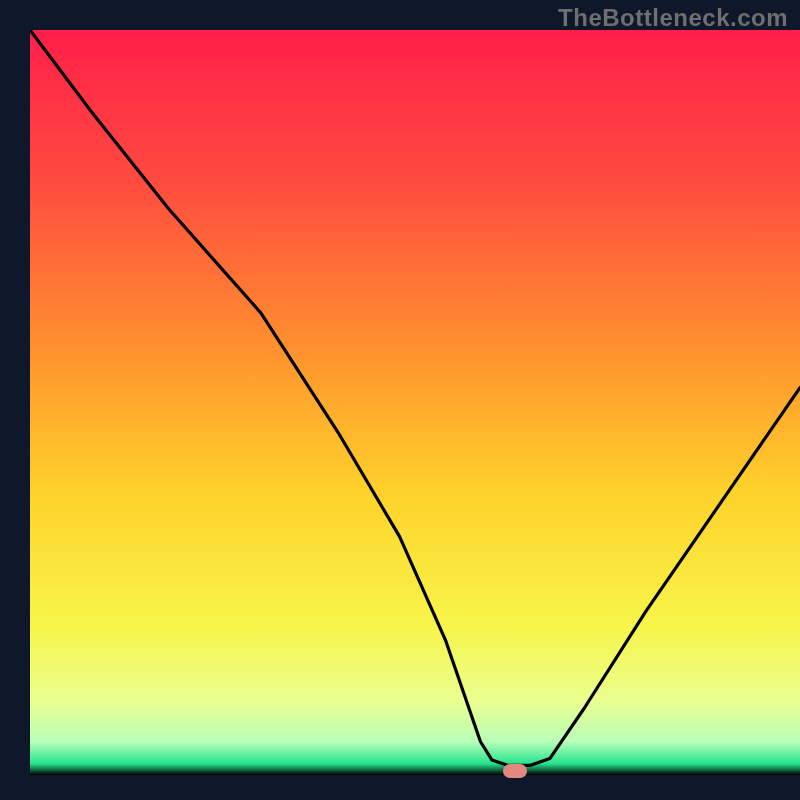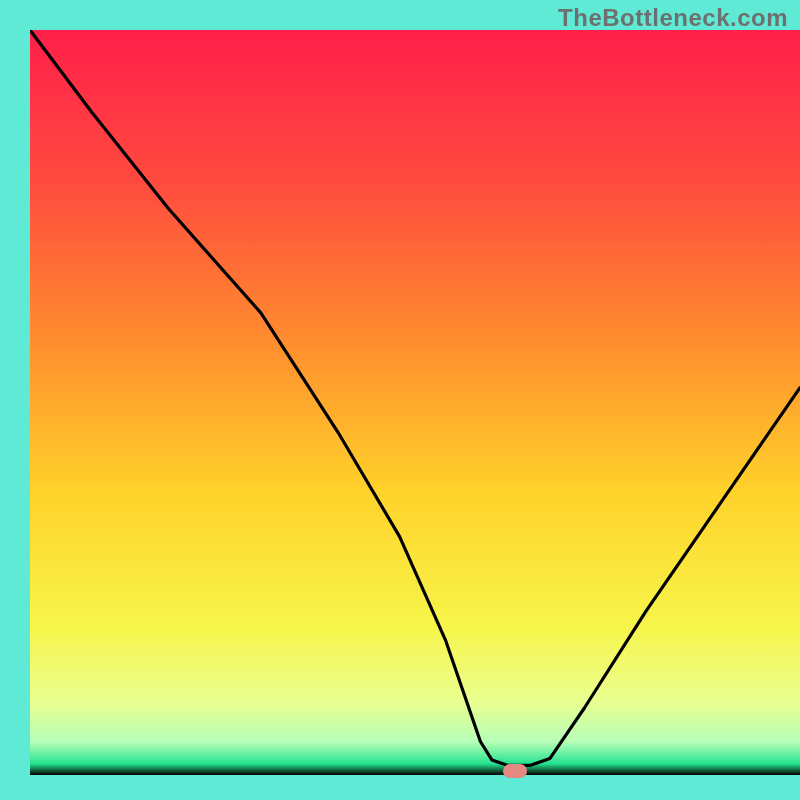--- a/index.html
+++ b/index.html
@@ -8,21 +8,21 @@
     width: 800px;
     height: 800px;
     background: #000;
     overflow: hidden;
     font-family: Arial, Helvetica, sans-serif;
   }
   .stage {
     position: relative;
     width: 800px;
     height: 800px;
-    background: #5eead4;
+    background: #0f172a;
   }
   .watermark {
     position: absolute;
     top: 4px;
     right: 12px;
     color: #6f6f6f;
     font-size: 24px;
     font-weight: 600;
     letter-spacing: 0.5px;
     user-select: none;

